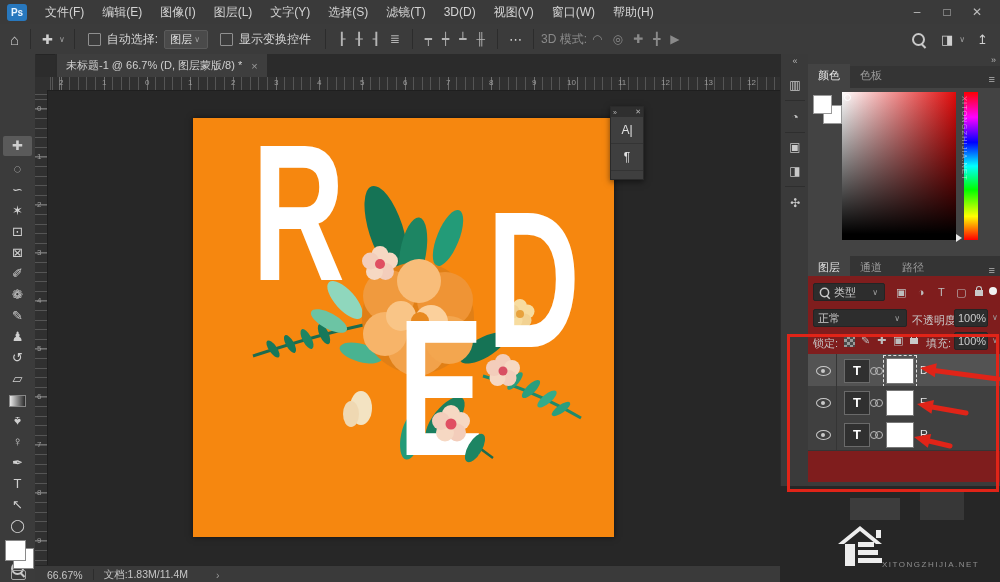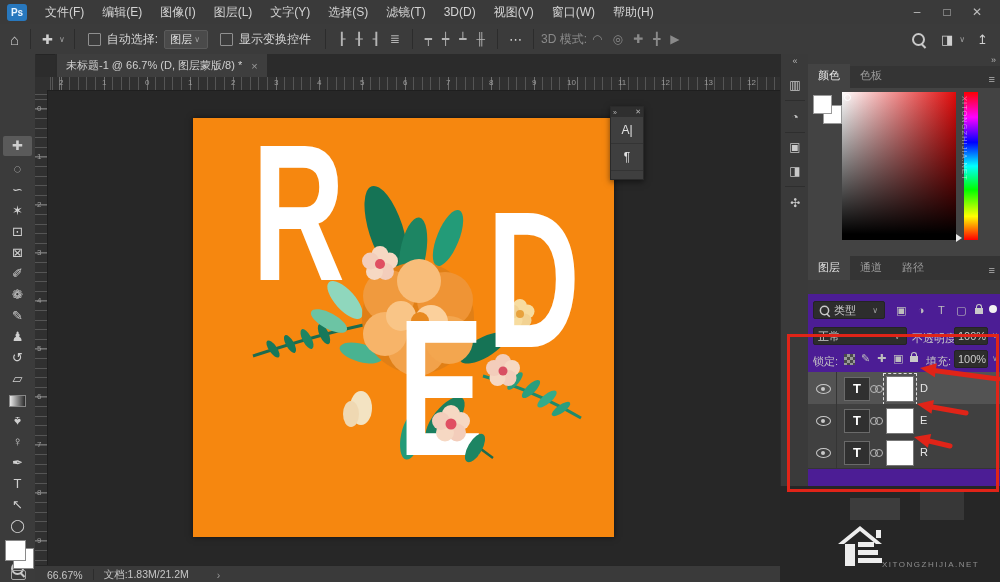--- a/index.html
+++ b/index.html
@@ -384,21 +384,21 @@
       <div class="huemark"></div>
       <div class="vwm">XITONGZHIJIA.NET</div>
     </div>
 
     <div class="ptabs" style="top:202px;height:24px">
       <span class="ptab on">图层</span>
       <span class="ptab">通道</span>
       <span class="ptab">路径</span>
       <span class="pmenu" style="top:8px">≡</span>
     </div>
-    <div class="abs" style="left:0;top:240px;width:192px;height:206px;background:#4c1d95">
+    <div class="abs" style="left:0;top:222px;width:192px;height:206px;background:#7f1d1d">
 
       <div class="well" style="left:5px;top:7px;width:72px">
         <span class="mag" style="transform:scale(.75);margin-right:3px"></span>
         <span>类型</span>
         <span class="ob-caret" style="margin-left:auto">∨</span>
       </div>
       <span class="lp-ic" style="left:88px;top:10px">▣</span>
       <span class="lp-ic" style="left:110px;top:10px">◑</span>
       <span class="lp-ic" style="left:130px;top:10px">T</span>
       <span class="lp-ic" style="left:148px;top:10px">▢</span>
@@ -476,17 +476,17 @@
       <rect x="22" y="28" width="20" height="5" fill="#ededed"></rect>
       <rect x="22" y="36" width="24" height="5" fill="#ededed"></rect>
       <rect x="40" y="8" width="5" height="8" fill="#ededed"></rect>
     </svg>
     <span class="wm-site">XITONGZHIJIA.NET</span>
   </div>
 
   <div class="statusbar">
     <span style="margin-left:12px">66.67%</span>
     <span class="sb-sep"></span>
-    <span>文档:1.83M/21.2M</span>
+    <span>文档:1.83M/11.4M</span>
     <span style="margin-left:28px;color:#9a9a9a">›</span>
   </div>
 
 </div>
 
 </body></html>

